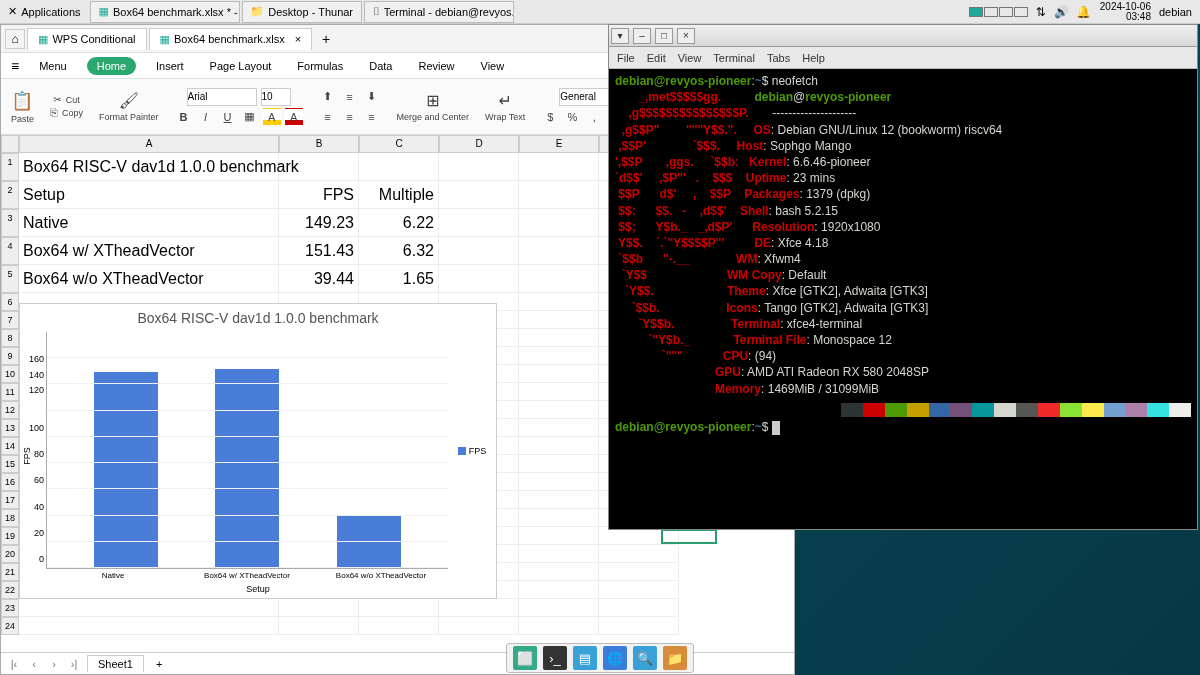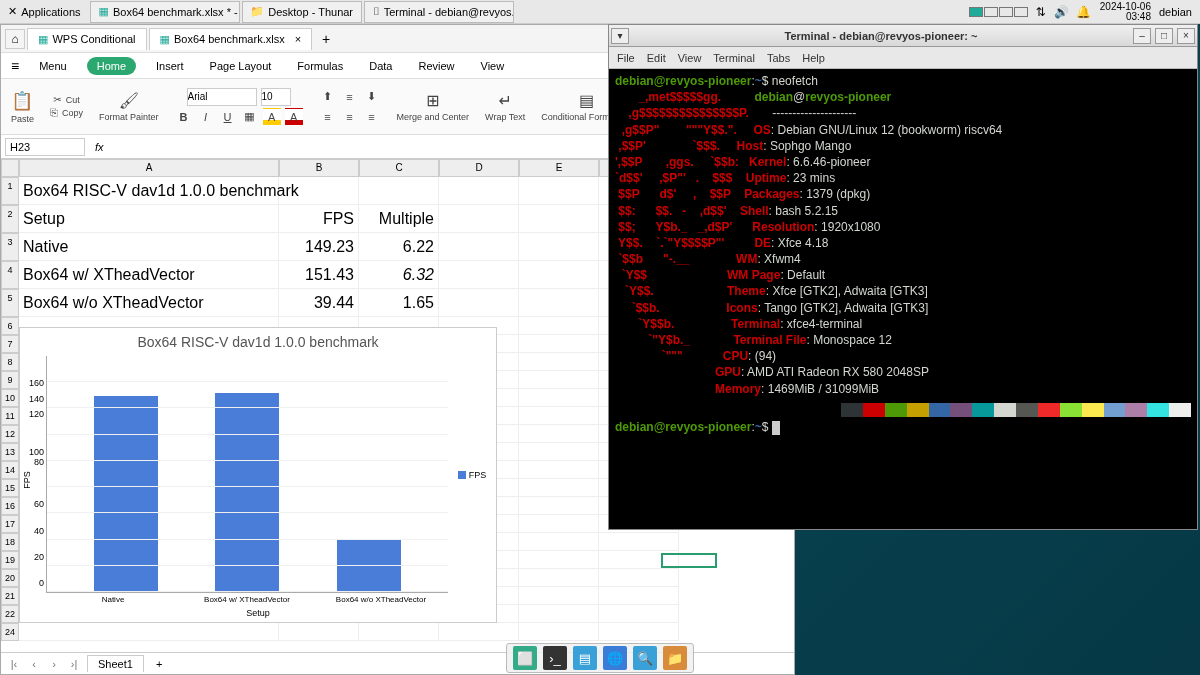--- a/index.html
+++ b/index.html
@@ -211,28 +211,33 @@
     </div>
     <div class="grp">
         <span style="font-size:16px">⊞</span>
         <span class="lbl9">Merge and Center</span>
       </div>
     <div class="grp">
         <span style="font-size:16px">↵</span>
         <span class="lbl9">Wrap Text</span>
       </div>
     <div class="grp">
+      <input style="width: 70px;" value="General">
+      <div class="grp-row">
+        <span class="icbtn">$</span>
+        <span class="icbtn">%</span>
+        <span class="icbtn">,</span>
+        <span class="icbtn">.0</span>
+        <span class="icbtn">.00</span>
+      </div>
+    </div>
+    <div class="grp">
         <span style="font-size:16px">▤</span>
         <span class="lbl9">Conditional Formatting</span>
       </div>
-  </div>
-  <div class="fbar">
-    <input class="cellref" value="H23" style="">
-    <span class="fx">fx</span>
-    <input class="fin" style="">
   </div>
   <div class="grid">
     <div class="colhdr">
       <div class="rc"></div>
       <div class="ch" style="width:260px">A</div>
       <div class="ch" style="width:80px">B</div>
       <div class="ch" style="width:80px">C</div>
       <div class="ch" style="width:80px">D</div>
       <div class="ch" style="width:80px">E</div>
       <div class="ch" style="width:80px">F</div>
@@ -262,21 +267,21 @@
           <div class="cell r" style="width: 80px;">149.23</div>
           <div class="cell r" style="width: 80px;">6.22</div>
           <div class="cell" style="width: 80px;"></div>
           <div class="cell" style="width: 80px;"></div>
           <div class="cell" style="width: 80px;"></div>
         </div>
         <div class="row tall">
           <div class="rh">4</div>
           <div class="cell" style="width: 260px;">Box64 w/ XTheadVector</div>
           <div class="cell r" style="width: 80px;">151.43</div>
-          <div class="cell r" style="width: 80px; font-style: italic;">6.32</div>
+          <div class="cell r" style="width: 80px;">6.32</div>
           <div class="cell" style="width: 80px;"></div>
           <div class="cell" style="width: 80px;"></div>
           <div class="cell" style="width: 80px;"></div>
         </div>
         <div class="row tall">
           <div class="rh">5</div>
           <div class="cell" style="width: 260px;">Box64 w/o XTheadVector</div>
           <div class="cell r" style="width: 80px;">39.44</div>
           <div class="cell r" style="width: 80px;">1.65</div>
           <div class="cell" style="width: 80px;"></div>
@@ -422,20 +427,29 @@
           <div class="rh">21</div>
           <div class="cell" style="width: 260px;"></div>
           <div class="cell r" style="width: 80px;"></div>
           <div class="cell r" style="width: 80px;"></div>
           <div class="cell" style="width: 80px;"></div>
           <div class="cell" style="width: 80px;"></div>
           <div class="cell" style="width: 80px;"></div>
         </div>
         <div class="row">
           <div class="rh">22</div>
+          <div class="cell" style="width: 260px;"></div>
+          <div class="cell r" style="width: 80px;"></div>
+          <div class="cell r" style="width: 80px;"></div>
+          <div class="cell" style="width: 80px;"></div>
+          <div class="cell" style="width: 80px;"></div>
+          <div class="cell" style="width: 80px;"></div>
+        </div>
+        <div class="row">
+          <div class="rh">23</div>
           <div class="cell" style="width: 260px;"></div>
           <div class="cell r" style="width: 80px;"></div>
           <div class="cell r" style="width: 80px;"></div>
           <div class="cell" style="width: 80px;"></div>
           <div class="cell" style="width: 80px;"></div>
           <div class="cell" style="width: 80px;"></div>
         </div>
         <div class="row">
           <div class="rh">24</div>
           <div class="cell" style="width: 260px;"></div>
@@ -449,21 +463,21 @@
 
     <div class="chart">
       <div class="title">Box64 RISC-V dav1d 1.0.0 benchmark</div>
       <div class="plot">
         <div class="yaxis" id="yaxis">
             <span class="yl">FPS</span>
             <div class="yt" style="bottom: 0px;">0</div>
             <div class="yt" style="bottom: 26.25px;">20</div>
             <div class="yt" style="bottom: 52.5px;">40</div>
             <div class="yt" style="bottom: 78.75px;">60</div>
-            <div class="yt" style="bottom: 121px;">80</div>
+            <div class="yt" style="bottom: 105px;">80</div>
             <div class="yt" style="bottom: 131.25px;">100</div>
             <div class="yt" style="bottom: 169px;">120</div>
             <div class="yt" style="bottom: 183.75px;">140</div>
             <div class="yt" style="bottom: 200px;">160</div>
           </div>
         <div class="bars" id="bars">
             <div class="gl" style="bottom: 0px;"></div>
             <div class="gl" style="bottom: 26.25px;"></div>
             <div class="gl" style="bottom: 52.5px;"></div>
             <div class="gl" style="bottom: 78.75px;"></div>
@@ -496,21 +510,20 @@
     <span class="nav">›</span>
     <span class="nav">›|</span>
     <span class="stab">Sheet1</span>
     <span class="sadd">+</span>
   </div>
 </div>
 
 <div class="term">
   <div class="titlebar">
     <div class="wbtn">▾</div>
-    <div class="t">Terminal - debian@revyos-pioneer: ~</div>
     <div class="wbtn">–</div>
     <div class="wbtn">□</div>
     <div class="wbtn">×</div>
   </div>
   <div class="menubar">
     <span>File</span>
     <span>Edit</span>
     <span>View</span>
     <span>Terminal</span>
     <span>Tabs</span>
@@ -521,21 +534,21 @@
 <span class="r">    ,g$$$$$$$$$$$$$$$P.       </span><span class="w">---------------------</span>
 <span class="r">  ,g$$P"        """Y$$.".     </span><span class="r">OS</span><span class="w">: Debian GNU/Linux 12 (bookworm) riscv64</span>
 <span class="r"> ,$$P'              `$$$.     </span><span class="r">Host</span><span class="w">: Sophgo Mango</span>
 <span class="r">',$$P       ,ggs.     `$$b:   </span><span class="r">Kernel</span><span class="w">: 6.6.46-pioneer</span>
 <span class="r">`d$$'     ,$P"'   .    $$$    </span><span class="r">Uptime</span><span class="w">: 23 mins</span>
 <span class="r"> $$P      d$'     ,    $$P    </span><span class="r">Packages</span><span class="w">: 1379 (dpkg)</span>
 <span class="r"> $$:      $$.   -    ,d$$'    </span><span class="r">Shell</span><span class="w">: bash 5.2.15</span>
 <span class="r"> $$;      Y$b._   _,d$P'      </span><span class="r">Resolution</span><span class="w">: 1920x1080</span>
 <span class="r"> Y$$.    `.`"Y$$$$P"'         </span><span class="r">DE</span><span class="w">: Xfce 4.18</span>
 <span class="r"> `$$b      "-.__              </span><span class="r">WM</span><span class="w">: Xfwm4</span>
-<span class="r">  `Y$$                        </span><span class="r">WM Page</span><span class="w">: Default</span>
+<span class="r">  `Y$$                        </span><span class="r">WM Copy</span><span class="w">: Default</span>
 <span class="r">   `Y$$.                      </span><span class="r">Theme</span><span class="w">: Xfce [GTK2], Adwaita [GTK3]</span>
 <span class="r">     `$$b.                    </span><span class="r">Icons</span><span class="w">: Tango [GTK2], Adwaita [GTK3]</span>
 <span class="r">       `Y$$b.                 </span><span class="r">Terminal</span><span class="w">: xfce4-terminal</span>
 <span class="r">          `"Y$b._             </span><span class="r">Terminal File</span><span class="w">: Monospace 12</span>
 <span class="r">              `"""            </span><span class="r">CPU</span><span class="w">: (94)</span>
 <span class="r">                              </span><span class="r">GPU</span><span class="w">: AMD ATI Radeon RX 580 2048SP</span>
 <span class="r">                              </span><span class="r">Memory</span><span class="w">: 1469MiB / 31099MiB</span>
 <div class="swatches"><div style="background: rgb(46, 52, 54);"></div><div style="background: rgb(204, 0, 0);"></div><div style="background: rgb(78, 154, 6);"></div><div style="background: rgb(196, 160, 0);"></div><div style="background: rgb(52, 101, 164);"></div><div style="background: rgb(117, 80, 123);"></div><div style="background: rgb(6, 152, 154);"></div><div style="background: rgb(211, 215, 207);"></div><br><div style="background: rgb(85, 87, 83);"></div><div style="background: rgb(239, 41, 41);"></div><div style="background: rgb(138, 226, 52);"></div><div style="background: rgb(252, 233, 79);"></div><div style="background: rgb(114, 159, 207);"></div><div style="background: rgb(173, 127, 168);"></div><div style="background: rgb(52, 226, 226);"></div><div style="background: rgb(238, 238, 236);"></div></div><div><span class="g">debian@revyos-pioneer</span><span class="w">:</span><span class="b">~</span><span class="w">$ </span><span class="cursor"></span></div></div>
 </div>
 

